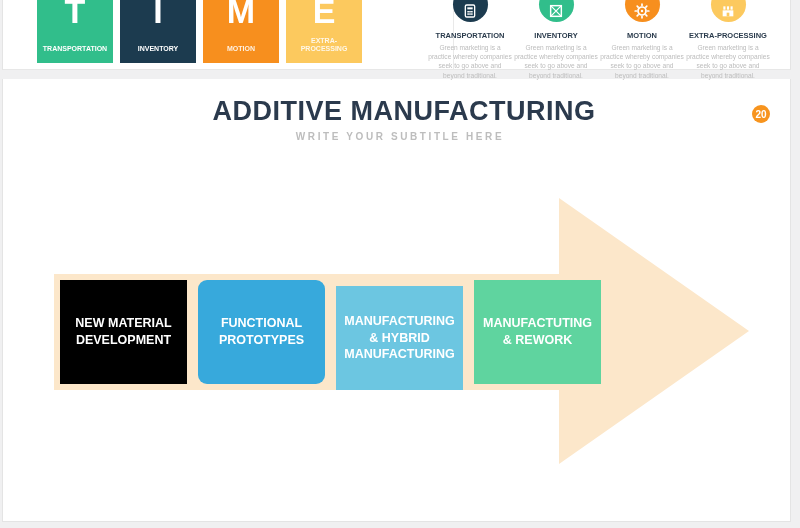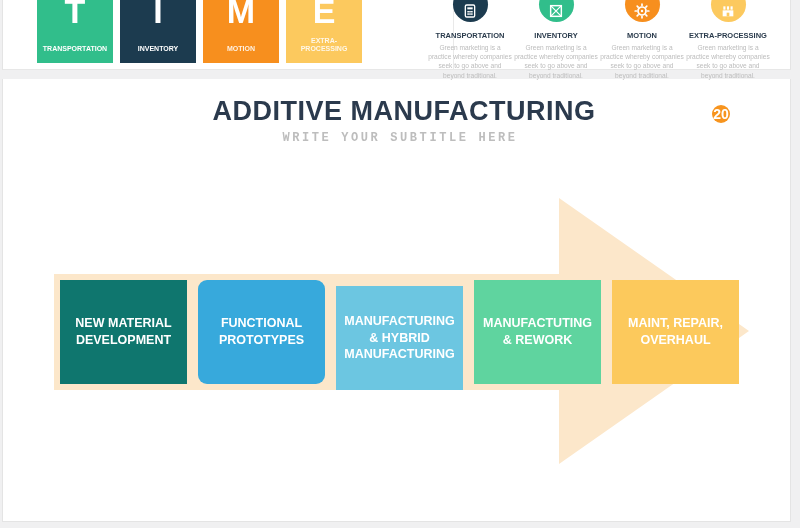--- a/index.html
+++ b/index.html
@@ -41,25 +41,25 @@
   .icon-circle svg{width:16px;height:16px;margin-bottom:3px;display:block;}
   .icon-title{margin-top:9px;font-size:7.5px;font-weight:bold;color:#2a3b4c;white-space:nowrap;}
   .icon-body{margin:3px auto 0;width:84px;font-size:6.6px;line-height:1.4;color:#bcbcbc;}
   
   .slide-title{
     position:absolute;left:4px;top:96px;width:100%;text-align:center;
     font-size:27px;font-weight:bold;color:#2b3a4d;letter-spacing:.5px;
   }
   .slide-subtitle{
     position:absolute;left:0;top:131px;width:100%;text-align:center;
-    font-size:12px;font-weight:bold;color:#bdbdbd;letter-spacing:2.6px;font-family:Liberation Mono, monospace;
+    font-size:10px;font-weight:bold;color:#bdbdbd;letter-spacing:2.6px;
   }
   .page-badge{
-    position:absolute;left:712px;top:105px;width:18px;height:18px;border-radius:50%;
-    background:#f7941e;color:#ffffff;font-size:14px;font-weight:bold;
+    position:absolute;left:752px;top:105px;width:18px;height:18px;border-radius:50%;
+    background:#f7941e;color:#ffffff;font-size:10px;font-weight:bold;
     display:flex;align-items:center;justify-content:center;text-align:center;
   }
   
   .arrow-body{position:absolute;left:54px;top:274px;width:505px;height:116px;background:#fce7ca;}
   .arrow-head{
     position:absolute;left:559px;top:198px;width:190px;height:266px;background:#fce7ca;
     clip-path:polygon(0 0,100% 50%,0 100%);
   }
   #steps{position:absolute;left:60px;top:280px;display:flex;gap:11px;}
   .step-box{
@@ -151,18 +151,17 @@
   </div>
   </div>
 
 <div class="slide-title">ADDITIVE MANUFACTURING</div>
 <div class="slide-subtitle">WRITE YOUR SUBTITLE HERE</div>
 <div class="page-badge" style="background: rgb(247, 148, 30);">20</div>
 
 <div class="arrow-body" style="background: rgb(252, 231, 202);"></div>
 <div class="arrow-head" style="background: rgb(252, 231, 202);"></div>
 <div id="steps">
-    <div class="step-box" style="background: #0f766e;">NEW MATERIAL DEVELOPMENT</div>
+    <div class="step-box" style="background: #000000;">NEW MATERIAL DEVELOPMENT</div>
     <div class="step-box" style="background: rgb(55, 169, 220); border-radius: 9px;">FUNCTIONAL PROTOTYPES</div>
     <div class="step-box" style="background: rgb(108, 198, 225); margin-top: 6px;">MANUFACTURING &amp; HYBRID MANUFACTURING</div>
     <div class="step-box" style="background: rgb(95, 212, 159);">MANUFACTUTING &amp; REWORK</div>
-    <div class="step-box" style="background: rgb(252, 201, 92);">MAINT, REPAIR, OVERHAUL</div>
   </div>
 
 </body></html>

